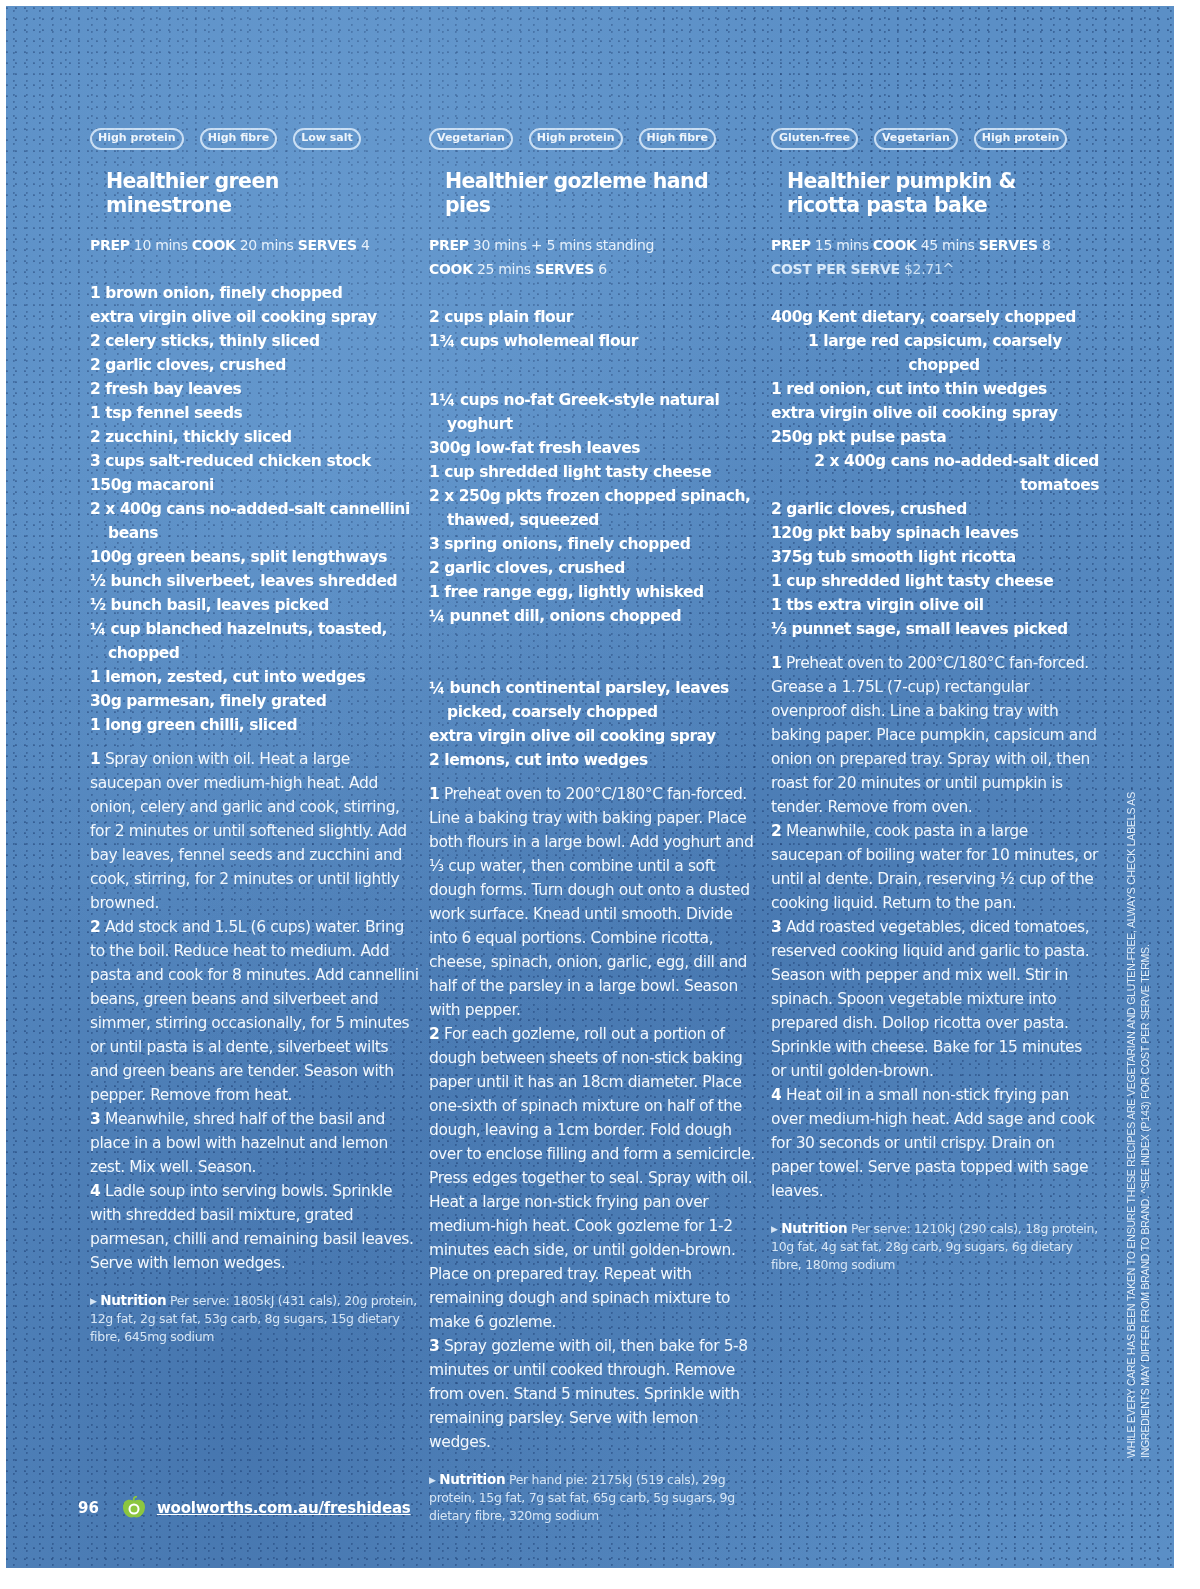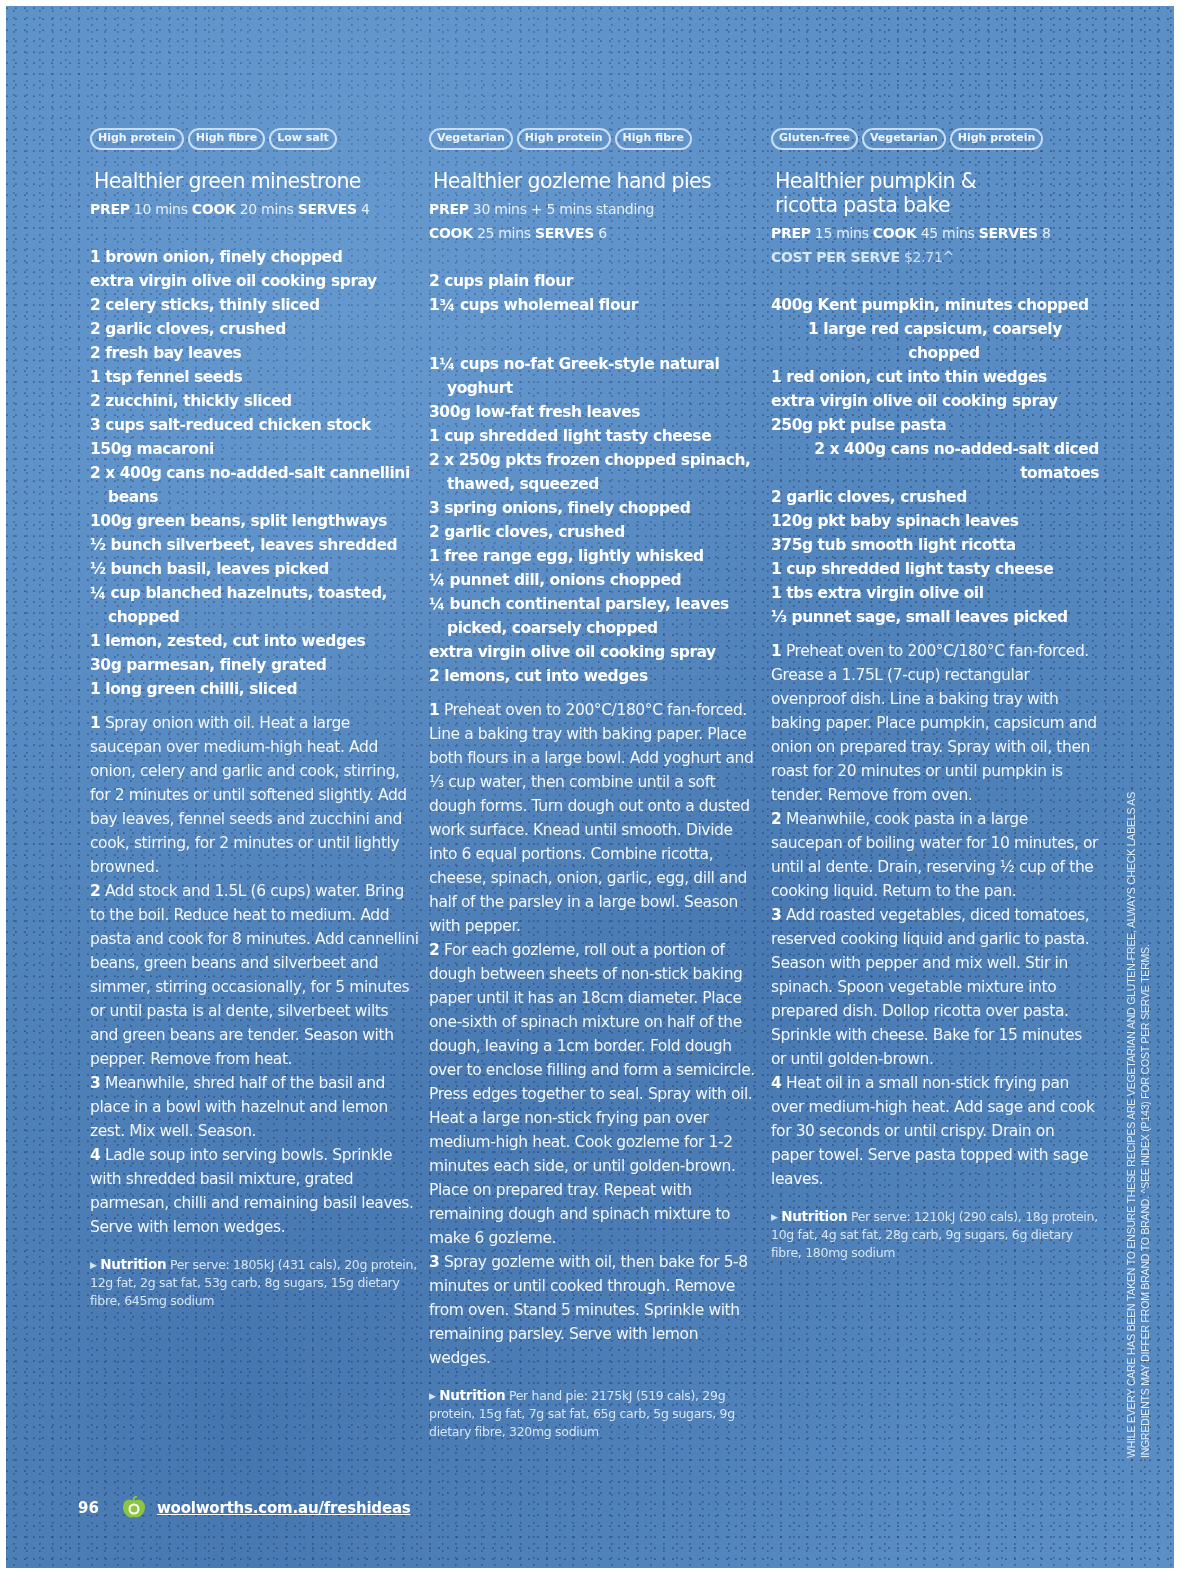--- a/index.html
+++ b/index.html
@@ -18,29 +18,29 @@
       radial-gradient(circle at 10% 20%, rgba(20,50,100,0.5) 0.6px, rgba(0,0,0,0) 1.4px),
       radial-gradient(circle at 60% 70%, rgba(20,50,100,0.45) 0.6px, rgba(0,0,0,0) 1.3px);
     background-size: 100% 100%, 100% 100%, 100% 100%, 9px 11px, 13px 7px;
     color: #ffffff;
   }
   .col { position: absolute; top: 122px; width: 330px; }
   .col1 { left: 84px; }
   .col2 { left: 423px; }
   .col3 { left: 765px; }
 
-  .tags { display: flex; gap: 4px; height: 22px; margin-bottom: 19px; }
+  .tags { display: flex; gap: 16px; height: 22px; margin-bottom: 19px; }
   .tag {
     border: 2px solid rgba(220,235,250,0.85); border-radius: 11px;
     padding: 1px 6px; font-size: 11px; font-weight: bold; line-height: 14px;
     color: #eef5fc; white-space: nowrap;
   }
   .title {
-    font-family: "DejaVu Sans", sans-serif; font-weight: normal;
-    font-size: 20.5px; line-height: 24px; letter-spacing: -0.6px; margin: 4px;
+    font-family: "DejaVu Sans", sans-serif; font-weight: bold;
+    font-size: 20.5px; line-height: 24px; letter-spacing: -0.6px; margin: 16px;
   }
   .meta { font-size: 14px; line-height: 24px; color: #e6f0fa; letter-spacing: -0.3px; }
   .meta b { font-weight: bold; color: #ffffff; }
   .cost { color: #cfe2f5; }
   .cost b { color: #d8e8f8; }
 
   .ingredients { list-style: none; margin: 24px 0 0 0; padding: 0; }
   .ingredients li {
     font-size: 15.5px; line-height: 24px; font-weight: bold; letter-spacing: -0.45px;
     padding-left: 18px; text-indent: -18px; white-space: nowrap;
@@ -133,21 +133,21 @@
       <li>2 cups plain flour</li>
       <li>1¾ cups wholemeal flour</li>
       <li style="white-space: normal; width: 310px; margin-top: 35px;">1¼ cups no-fat Greek-style natural yoghurt</li>
       <li>300g low-fat fresh leaves</li>
       <li>1 cup shredded light tasty cheese</li>
       <li style="white-space: normal; width: 310px;">2 x 250g pkts frozen chopped spinach, thawed, squeezed</li>
       <li>3 spring onions, finely chopped</li>
       <li>2 garlic cloves, crushed</li>
       <li>1 free range egg, lightly whisked</li>
       <li>¼ punnet dill, onions chopped</li>
-      <li style="white-space: normal; width: 310px;">¼ bunch continental parsley, leaves picked, coarsely chopped</li>
+      <li style="white-space: normal; width: 310px; margin-top: 48px;">¼ bunch continental parsley, leaves picked, coarsely chopped</li>
       <li>extra virgin olive oil cooking spray</li>
       <li>2 lemons, cut into wedges</li>
     </ul>
     <div class="method">
       <p><span class="num">1</span><span> Preheat oven to 200°C/180°C fan-forced. Line a baking tray with baking paper. Place both flours in a large bowl. Add yoghurt and ⅓ cup water, then combine until a soft dough forms. Turn dough out onto a dusted work surface. Knead until smooth. Divide into 6 equal portions. Combine ricotta, cheese, spinach, onion, garlic, egg, dill and half of the parsley in a large bowl. Season with pepper.</span></p>
       <p><span class="num">2</span><span> For each gozleme, roll out a portion of dough between sheets of non-stick baking paper until it has an 18cm diameter. Place one-sixth of spinach mixture on half of the dough, leaving a 1cm border. Fold dough over to enclose filling and form a semicircle. Press edges together to seal. Spray with oil. Heat a large non-stick frying pan over medium-high heat. Cook gozleme for 1-2 minutes each side, or until golden-brown. Place on prepared tray. Repeat with remaining dough and spinach mixture to make 6 gozleme.</span></p>
       <p><span class="num">3</span><span> Spray gozleme with oil, then bake for 5-8 minutes or until cooked through. Remove from oven. Stand 5 minutes. Sprinkle with remaining parsley. Serve with lemon wedges.</span></p>
     </div>
     <div class="nutrition">
       <span class="tri">▶</span>
@@ -160,21 +160,21 @@
       <span class="tag">Gluten-free</span>
       <span class="tag">Vegetarian</span>
       <span class="tag">High protein</span>
     </div>
     <h2 class="title" style="width:250px;">Healthier pumpkin &amp; ricotta pasta bake</h2>
     <div class="meta">
       <div><b>PREP</b><span> 15 mins </span><b>COOK</b><span> 45 mins </span><b>SERVES</b><span> 8</span></div>
       <div class="cost"><b>COST PER SERVE</b><span> $2.71^</span></div>
     </div>
     <ul class="ingredients">
-      <li style="white-space: normal; width: 310px;">400g Kent pumpkin, minutes chopped</li>
+      <li style="white-space: normal; width: 310px;">400g Kent dietary, coarsely chopped</li>
       <li style="white-space: normal; width: 310px; text-align: center;">1 large red capsicum, coarsely chopped</li>
       <li>1 red onion, cut into thin wedges</li>
       <li>extra virgin olive oil cooking spray</li>
       <li>250g pkt pulse pasta</li>
       <li style="white-space: normal; width: 310px; text-align: right;">2 x 400g cans no-added-salt diced tomatoes</li>
       <li>2 garlic cloves, crushed</li>
       <li>120g pkt baby spinach leaves</li>
       <li>375g tub smooth light ricotta</li>
       <li>1 cup shredded light tasty cheese</li>
       <li>1 tbs extra virgin olive oil</li>

